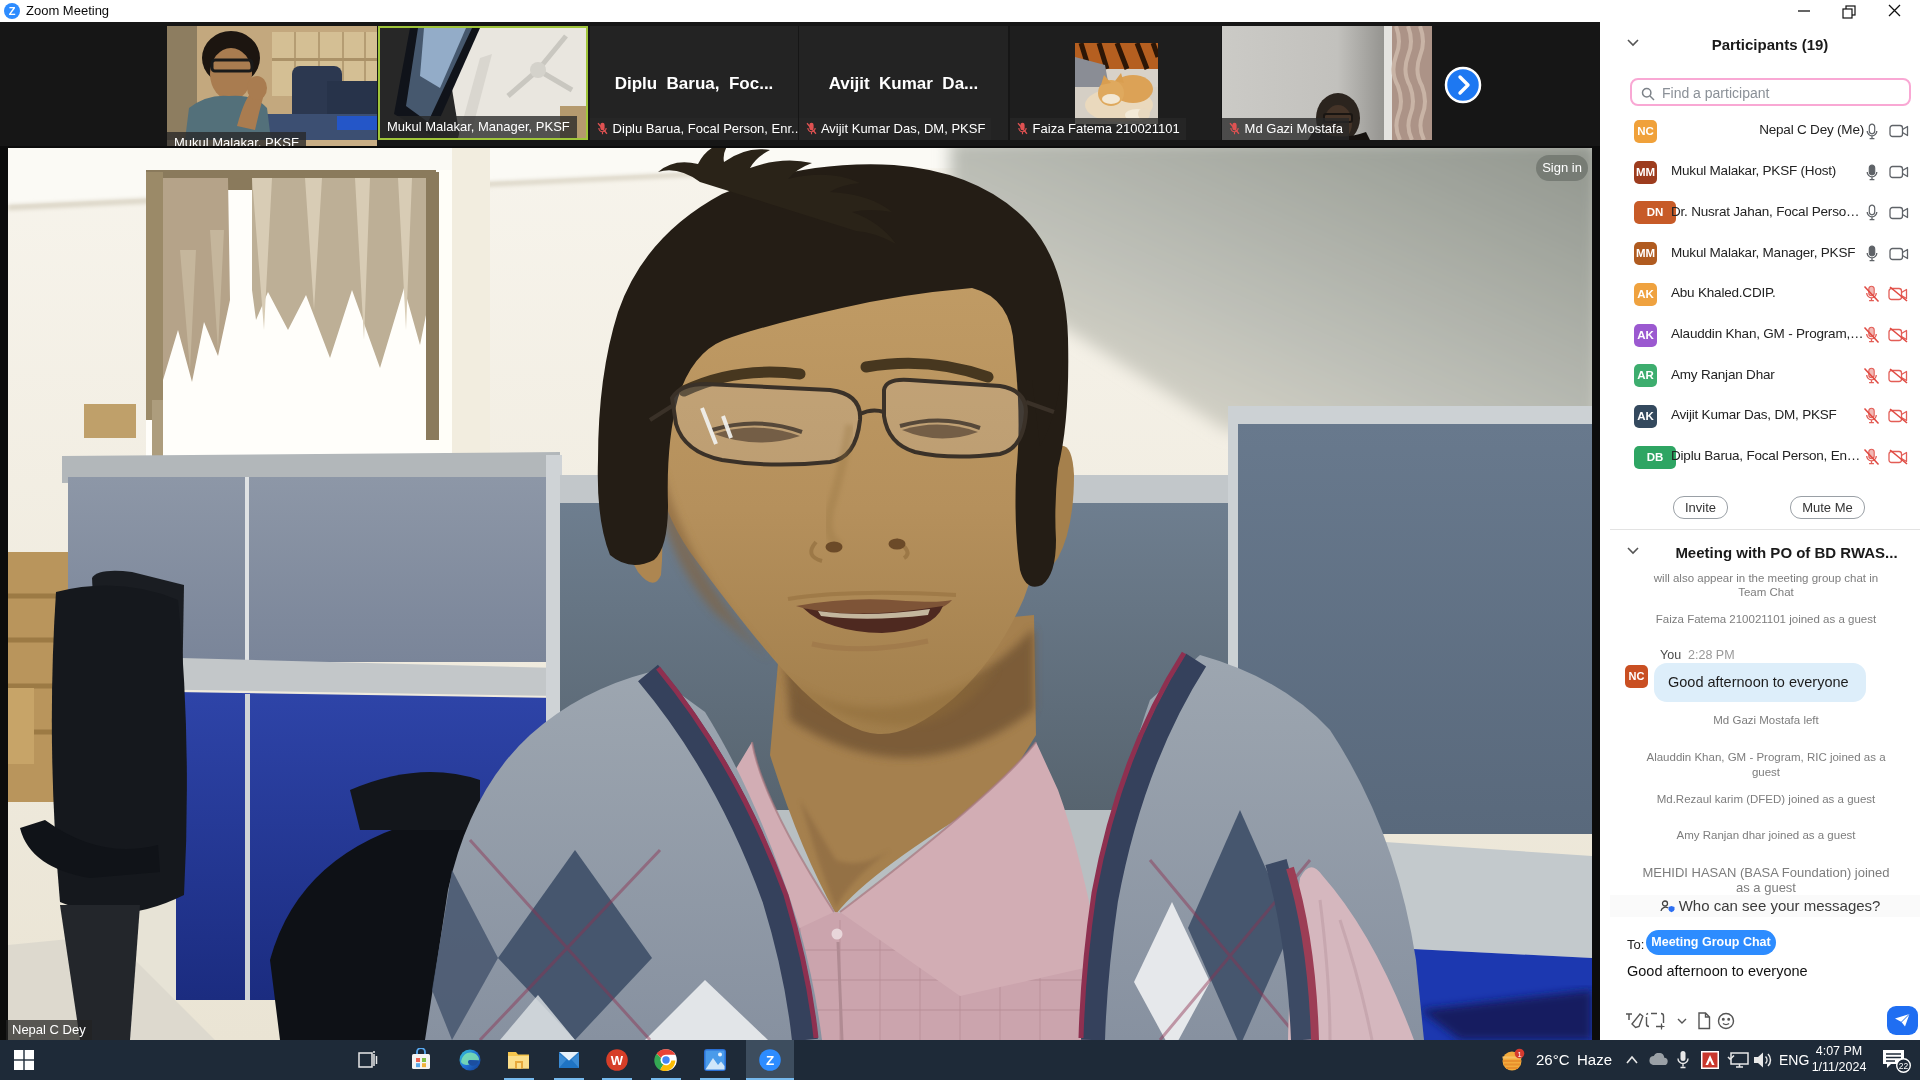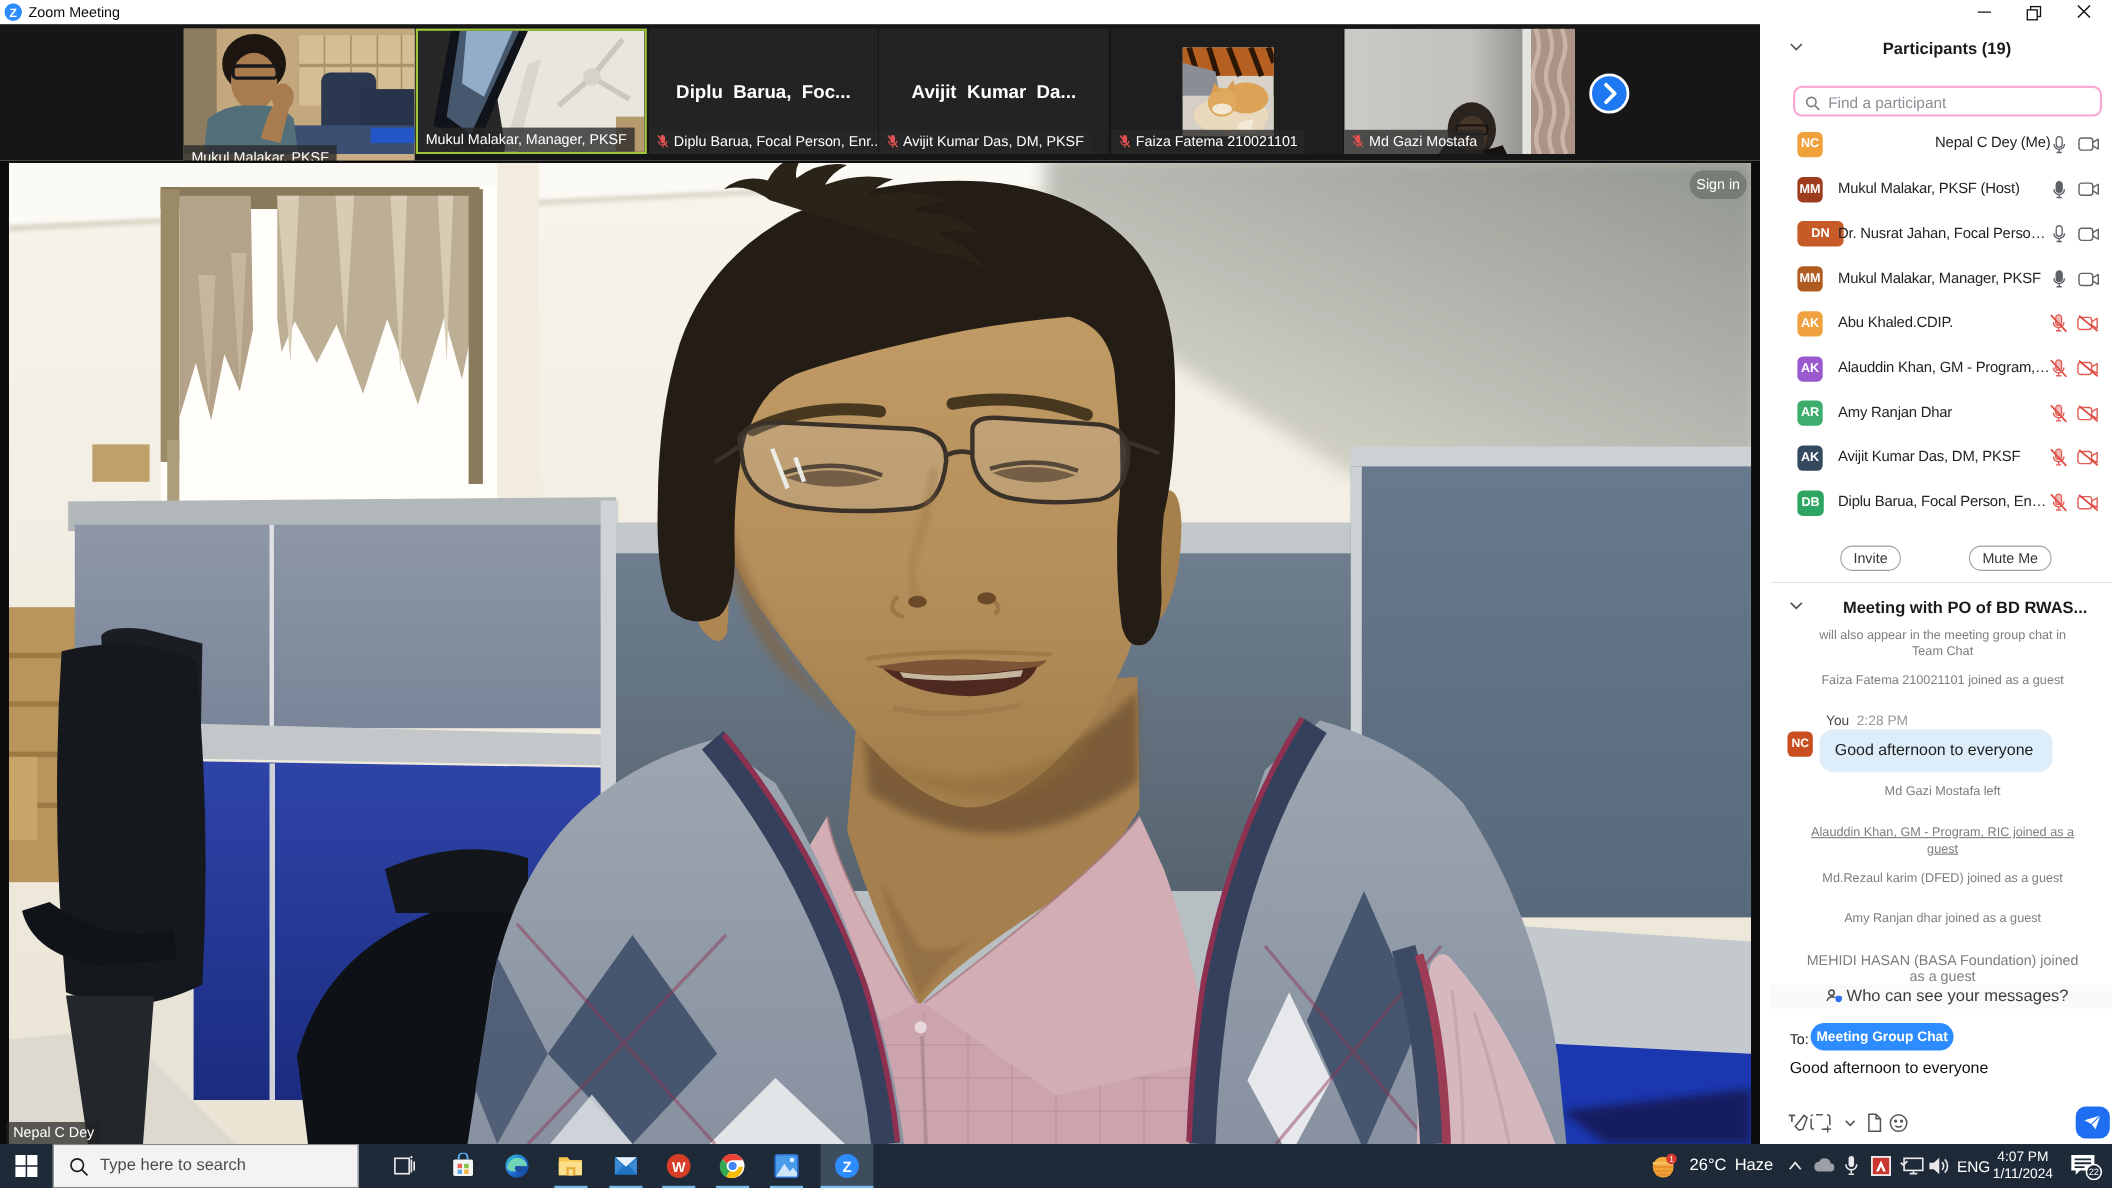--- a/index.html
+++ b/index.html
@@ -429,21 +429,21 @@
   <svg class="abs" style="left:252px;top:385px" width="19" height="18" viewBox="0 0 19 18">
         <path d="M9.5 1.2 a2.7 2.7 0 0 1 2.7 2.7 v4.2 a2.7 2.7 0 0 1 -5.4 0 V3.9 A2.7 2.7 0 0 1 9.5 1.2z" fill="#f2b8b5" stroke="#e35d56" stroke-width="1.1"></path>
         <path d="M4.7 8 a4.8 4.8 0 0 0 9.6 0 M9.5 12.8 v2.6 M7.1 15.6 h4.8" stroke="#e35d56" stroke-width="1.3" fill="none"></path>
         <line x1="2.5" y1="1.5" x2="16.5" y2="16.5" stroke="#e04a42" stroke-width="1.6"></line>
       </svg>
   <svg class="abs" style="left:278px;top:386px" width="21" height="16" viewBox="0 0 21 16">
         <rect x="1" y="2.5" width="12.5" height="11" rx="2.5" fill="none" stroke="#e35d56" stroke-width="1.3"></rect>
         <path d="M13.5 6.5 L18.5 3.5 v9 L13.5 9.5" fill="none" stroke="#e35d56" stroke-width="1.3" stroke-linejoin="round"></path>
         <line x1="2" y1="1" x2="19" y2="15" stroke="#e04a42" stroke-width="1.6"></line>
       </svg>
-  <div class="abs" style="left:24px;top:424px;width:24px;height:23px;border-radius:5px;background:#2ea563;color:#fff;font-size:11.5px;font-weight:bold;text-align:center;line-height:23px;">DB</div>
+  <div class="abs" style="left:24px;top:424px;width:42px;height:23px;border-radius:5px;background:#2ea563;color:#fff;font-size:11.5px;font-weight:bold;text-align:center;line-height:23px;">DB</div>
   <div class="abs" style="left:61px;top:426px;font-size:13.5px;letter-spacing:-0.2px;color:#232323;white-space:nowrap;width:193px;overflow:hidden;text-overflow:ellipsis;">Diplu Barua, Focal Person, Enrich</div>
   <svg class="abs" style="left:252px;top:426px" width="19" height="18" viewBox="0 0 19 18">
         <path d="M9.5 1.2 a2.7 2.7 0 0 1 2.7 2.7 v4.2 a2.7 2.7 0 0 1 -5.4 0 V3.9 A2.7 2.7 0 0 1 9.5 1.2z" fill="#f2b8b5" stroke="#e35d56" stroke-width="1.1"></path>
         <path d="M4.7 8 a4.8 4.8 0 0 0 9.6 0 M9.5 12.8 v2.6 M7.1 15.6 h4.8" stroke="#e35d56" stroke-width="1.3" fill="none"></path>
         <line x1="2.5" y1="1.5" x2="16.5" y2="16.5" stroke="#e04a42" stroke-width="1.6"></line>
       </svg>
   <svg class="abs" style="left:278px;top:427px" width="21" height="16" viewBox="0 0 21 16">
         <rect x="1" y="2.5" width="12.5" height="11" rx="2.5" fill="none" stroke="#e35d56" stroke-width="1.3"></rect>
         <path d="M13.5 6.5 L18.5 3.5 v9 L13.5 9.5" fill="none" stroke="#e35d56" stroke-width="1.3" stroke-linejoin="round"></path>
         <line x1="2" y1="1" x2="19" y2="15" stroke="#e04a42" stroke-width="1.6"></line>
@@ -458,21 +458,21 @@
       </svg>
   <div class="abs" style="left:0;top:522px;width:320px;text-align:center;font-size:15px;font-weight:bold;color:#1a1a1a;padding-left:33px;">Meeting with PO of BD RWAS...</div>
 
   <div class="abs" style="left:36px;top:549px;width:240px;text-align:center;font-size:11.5px;color:#7d7d7d;line-height:14px;">will also appear in the meeting group chat in Team Chat</div>
   <div class="abs" style="left:20px;top:591px;width:272px;text-align:center;font-size:11.5px;color:#7d7d7d;">Faiza Fatema 210021101 joined as a guest</div>
   <div class="abs" style="left:50px;top:626px;font-size:12.5px;color:#4a4a4a;">You&nbsp; <span style="color:#999;">2:28 PM</span></div>
   <div class="abs" style="left:15px;top:643px;width:23px;height:23px;border-radius:5px;background:#c94f22;color:#fff;font-size:11px;font-weight:bold;text-align:center;line-height:23px;">NC</div>
   <div class="abs" style="left:44px;top:641px;width:212px;height:39px;border-radius:13px;background:#ddeefa;"></div>
   <div class="abs" style="left:58px;top:652px;font-size:14.5px;color:#1c1c1c;">Good afternoon to everyone</div>
   <div class="abs" style="left:20px;top:692px;width:272px;text-align:center;font-size:11.5px;color:#7d7d7d;">Md Gazi Mostafa left</div>
-  <div class="abs" style="left:31px;top:728px;width:250px;text-align:center;font-size:11.5px;color:#7d7d7d;line-height:15px;text-decoration:underline;">Alauddin Khan, GM - Program, RIC joined as a guest</div>
+  <div class="abs" style="left:31px;top:728px;width:250px;text-align:center;font-size:11.5px;color:#7d7d7d;line-height:15px;">Alauddin Khan, GM - Program, RIC joined as a guest</div>
   <div class="abs" style="left:20px;top:771px;width:272px;text-align:center;font-size:11.5px;color:#7d7d7d;">Md.Rezaul karim (DFED) joined as a guest</div>
   <div class="abs" style="left:20px;top:807px;width:272px;text-align:center;font-size:11.5px;color:#7d7d7d;">Amy Ranjan dhar joined as a guest</div>
   <div class="abs" style="left:31px;top:843px;width:250px;text-align:center;font-size:13px;color:#7d7d7d;line-height:15px;">MEHIDI HASAN (BASA Foundation) joined as a guest</div>
 
   <div class="abs" style="left:0;top:873px;width:320px;height:22px;background:#fafafa;text-align:center;font-size:15px;color:#3c3c3c;line-height:22px;">
     <svg width="15" height="13" viewBox="0 0 15 13" style="vertical-align:-2px">
           <circle cx="5" cy="3.5" r="2.5" fill="none" stroke="#444" stroke-width="1.3"></circle>
           <path d="M1 11 a4.5 4.5 0 0 1 7 -3" fill="none" stroke="#444" stroke-width="1.3"></path>
           <path d="M11.5 6 l3 1 v2.2 a3.4 3.4 0 0 1 -3 3 a3.4 3.4 0 0 1 -3 -3 V7 Z" fill="#2d6ff2"></path>
         </svg>
@@ -508,27 +508,20 @@
   <div class="abs" style="left:313px;top:545px;width:6px;height:72px;background:#c6c6c6;border-radius:3px;"></div>
 </div>
 
 <div class="abs" id="taskbar" style="left:0;top:1040px;width:1920px;height:40px;background:#1e2a38;">
   <svg class="abs" style="left:13px;top:9px" width="22" height="22" viewBox="0 0 22 22">
     <rect x="1" y="1" width="9.3" height="9.3" fill="#fff"></rect>
         <rect x="11.7" y="1" width="9.3" height="9.3" fill="#fff"></rect>
     <rect x="1" y="11.7" width="9.3" height="9.3" fill="#fff"></rect>
         <rect x="11.7" y="11.7" width="9.3" height="9.3" fill="#fff"></rect>
   </svg>
-  <div class="abs" style="left:48px;top:0;width:278px;height:40px;background:#f3f3f3;border:1px solid #8a8a8a;">
-    <svg class="abs" style="left:14px;top:11px" width="18" height="18" viewBox="0 0 18 18">
-          <circle cx="7.2" cy="7.2" r="5.7" fill="none" stroke="#1b1b1b" stroke-width="1.5"></circle>
-          <line x1="11.3" y1="11.3" x2="16.5" y2="16.5" stroke="#1b1b1b" stroke-width="1.5"></line>
-        </svg>
-    <div class="abs" style="left:42px;top:10px;font-size:15px;color:#4c4c4c;">Type here to search</div>
-  </div>
 
   <svg class="abs" style="left:358px;top:10px" width="20" height="20" viewBox="0 0 20 20">
     <rect x="1" y="3" width="13" height="14" fill="none" stroke="#e8e8e8" stroke-width="1.5"></rect>
     <path d="M16 4 v12 M18.5 6 v8" stroke="#e8e8e8" stroke-width="1.5"></path>
     <circle cx="16" cy="2" r="1" fill="#e8e8e8"></circle>
   </svg>
 
   <svg class="abs" style="left:409px;top:8px" width="24" height="24" viewBox="0 0 24 24">
     <path d="M8 6 v-2 a4 4 0 0 1 8 0 v2" fill="none" stroke="#58aaf2" stroke-width="1.8"></path>
     <rect x="3" y="6" width="18" height="15" rx="1.5" fill="#f4f4f4"></rect>

